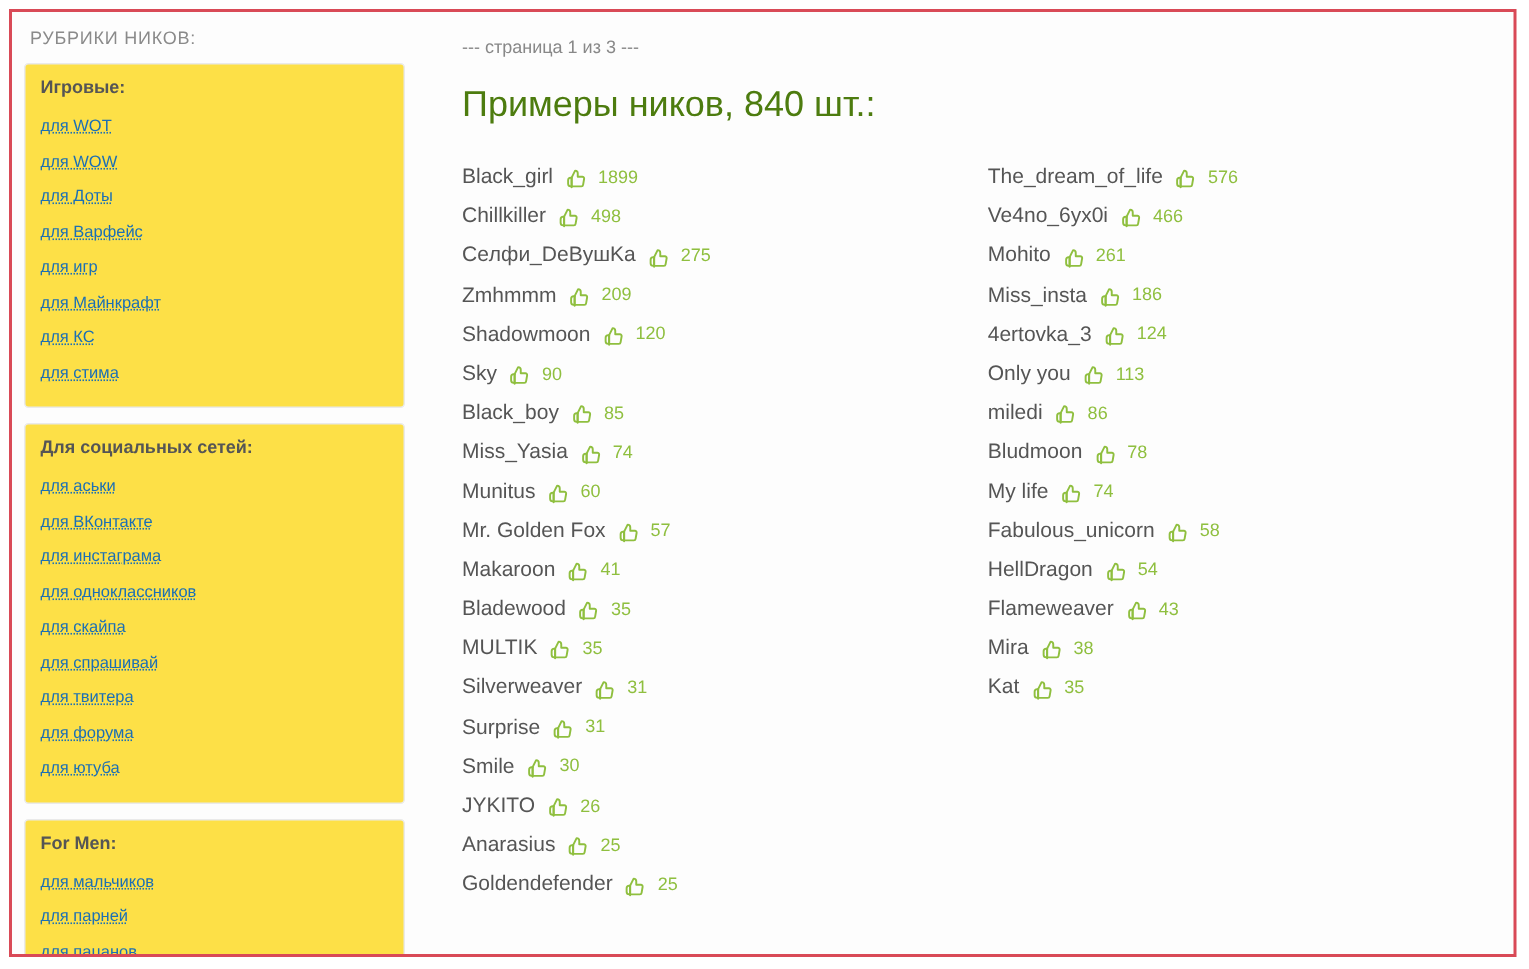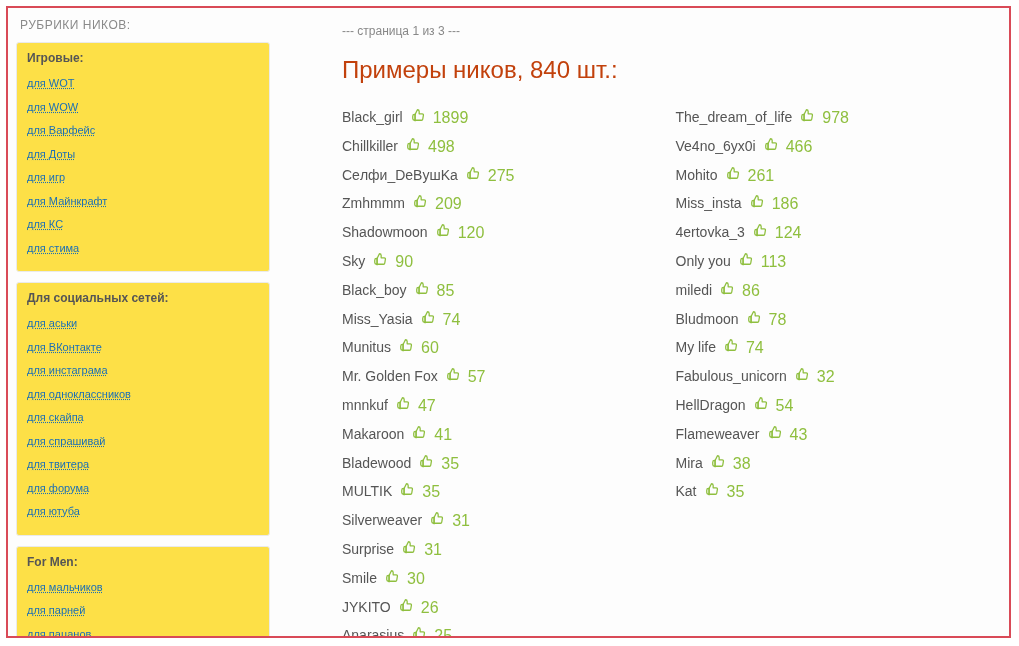--- a/index.html
+++ b/index.html
@@ -10,21 +10,20 @@
     background: #fff;
     padding: 6px;
   }
   .frame {
     border: 2px solid #d94a57;
     width: 1005px;
     height: 632px;
     display: flex;
     overflow: hidden;
     background: #fdfdfd;
-    gap: 34px;
   }
   
   .sidebar {
     width: 270px;
     flex-shrink: 0;
     padding: 6px 8px 0 8px;
   }
   .side-title {
     font-size: 12px;
     color: #8a8a8a;
@@ -62,71 +61,71 @@
     padding: 8px 10px 0 30px;
     overflow: hidden;
   }
   .pager {
     color: #888;
     font-size: 12px;
     margin: 8px 0 18px 0;
   }
   .page-heading {
     font-size: 24px;
-    color: #c2410c;
+    color: #4d7c0f;
     font-weight: normal;
     margin-bottom: 24px;
   }
   .nick-columns {
     display: flex;
     gap: 10px;
   }
   .nick-col {
     flex: 1;
   }
   .nick-row {
     display: flex;
-    align-items: flex-start;
+    align-items: flex-end;
     gap: 8px;
     margin-bottom: 8px;
     line-height: 1.3;
   }
   .nick-name {
     color: #555;
     font-size: 14px;
   }
   .thumb-icon {
     color: #8fbf3f;
     display: inline-flex;
     align-items: center;
   }
   .thumb-icon svg {
     width: 14px;
     height: 14px;
   }
   .thumb-count {
     color: #8fbf3f;
-    font-size: 16px;
+    font-size: 12px;
   }
 </style>
 </head>
 <body>
 
 <div class="frame">
 
   <aside class="sidebar">
     <div class="side-title">РУБРИКИ НИКОВ:</div>
     <div id="side-groups">
         <div class="side-block">
           <div class="side-block-title">Игровые:</div>
           <ul class="side-list">
             <li><a href="#">для WOT</a></li>
             <li><a href="#">для WOW</a></li>
+            <li><a href="#">для Доты</a></li>
             <li><a href="#">для Варфейс</a></li>
-            <li><a href="#">для Доты</a></li>
             <li><a href="#">для игр</a></li>
             <li><a href="#">для Майнкрафт</a></li>
             <li><a href="#">для КС</a></li>
             <li><a href="#">для стима</a></li>
           </ul>
         </div>
         <div class="side-block">
           <div class="side-block-title">Для социальных сетей:</div>
           <ul class="side-list">
             <li><a href="#">для аськи</a></li>
@@ -260,31 +259,20 @@
             <span class="thumb-icon">
               <svg viewBox="0 0 24 24" fill="none" stroke="currentColor" stroke-width="2.2" stroke-linecap="round" stroke-linejoin="round">
                 <path d="M7 22V11"></path>
                 <path d="M3 14v4a3 3 0 0 0 3 3h1V11H6a3 3 0 0 0-3 3z" fill="none"></path>
                 <path d="M7 11l4-8a3 3 0 0 1 3 3v4h5.3a2 2 0 0 1 2 2.3l-1.2 7a2 2 0 0 1-2 1.7H7"></path>
               </svg>
             </span>
             <span class="thumb-count">57</span>
           </div>
           <div class="nick-row">
-            <span class="nick-name">mnnkuf</span>
-            <span class="thumb-icon">
-              <svg viewBox="0 0 24 24" fill="none" stroke="currentColor" stroke-width="2.2" stroke-linecap="round" stroke-linejoin="round">
-                <path d="M7 22V11"></path>
-                <path d="M3 14v4a3 3 0 0 0 3 3h1V11H6a3 3 0 0 0-3 3z" fill="none"></path>
-                <path d="M7 11l4-8a3 3 0 0 1 3 3v4h5.3a2 2 0 0 1 2 2.3l-1.2 7a2 2 0 0 1-2 1.7H7"></path>
-              </svg>
-            </span>
-            <span class="thumb-count">47</span>
-          </div>
-          <div class="nick-row">
             <span class="nick-name">Makaroon</span>
             <span class="thumb-icon">
               <svg viewBox="0 0 24 24" fill="none" stroke="currentColor" stroke-width="2.2" stroke-linecap="round" stroke-linejoin="round">
                 <path d="M7 22V11"></path>
                 <path d="M3 14v4a3 3 0 0 0 3 3h1V11H6a3 3 0 0 0-3 3z" fill="none"></path>
                 <path d="M7 11l4-8a3 3 0 0 1 3 3v4h5.3a2 2 0 0 1 2 2.3l-1.2 7a2 2 0 0 1-2 1.7H7"></path>
               </svg>
             </span>
             <span class="thumb-count">41</span>
           </div>
@@ -380,21 +368,21 @@
         <div class="nick-col">
           <div class="nick-row">
             <span class="nick-name">The_dream_of_life</span>
             <span class="thumb-icon">
               <svg viewBox="0 0 24 24" fill="none" stroke="currentColor" stroke-width="2.2" stroke-linecap="round" stroke-linejoin="round">
                 <path d="M7 22V11"></path>
                 <path d="M3 14v4a3 3 0 0 0 3 3h1V11H6a3 3 0 0 0-3 3z" fill="none"></path>
                 <path d="M7 11l4-8a3 3 0 0 1 3 3v4h5.3a2 2 0 0 1 2 2.3l-1.2 7a2 2 0 0 1-2 1.7H7"></path>
               </svg>
             </span>
-            <span class="thumb-count">978</span>
+            <span class="thumb-count">576</span>
           </div>
           <div class="nick-row">
             <span class="nick-name">Ve4no_6yx0i</span>
             <span class="thumb-icon">
               <svg viewBox="0 0 24 24" fill="none" stroke="currentColor" stroke-width="2.2" stroke-linecap="round" stroke-linejoin="round">
                 <path d="M7 22V11"></path>
                 <path d="M3 14v4a3 3 0 0 0 3 3h1V11H6a3 3 0 0 0-3 3z" fill="none"></path>
                 <path d="M7 11l4-8a3 3 0 0 1 3 3v4h5.3a2 2 0 0 1 2 2.3l-1.2 7a2 2 0 0 1-2 1.7H7"></path>
               </svg>
             </span>
@@ -479,21 +467,21 @@
           </div>
           <div class="nick-row">
             <span class="nick-name">Fabulous_unicorn</span>
             <span class="thumb-icon">
               <svg viewBox="0 0 24 24" fill="none" stroke="currentColor" stroke-width="2.2" stroke-linecap="round" stroke-linejoin="round">
                 <path d="M7 22V11"></path>
                 <path d="M3 14v4a3 3 0 0 0 3 3h1V11H6a3 3 0 0 0-3 3z" fill="none"></path>
                 <path d="M7 11l4-8a3 3 0 0 1 3 3v4h5.3a2 2 0 0 1 2 2.3l-1.2 7a2 2 0 0 1-2 1.7H7"></path>
               </svg>
             </span>
-            <span class="thumb-count">32</span>
+            <span class="thumb-count">58</span>
           </div>
           <div class="nick-row">
             <span class="nick-name">HellDragon</span>
             <span class="thumb-icon">
               <svg viewBox="0 0 24 24" fill="none" stroke="currentColor" stroke-width="2.2" stroke-linecap="round" stroke-linejoin="round">
                 <path d="M7 22V11"></path>
                 <path d="M3 14v4a3 3 0 0 0 3 3h1V11H6a3 3 0 0 0-3 3z" fill="none"></path>
                 <path d="M7 11l4-8a3 3 0 0 1 3 3v4h5.3a2 2 0 0 1 2 2.3l-1.2 7a2 2 0 0 1-2 1.7H7"></path>
               </svg>
             </span>

